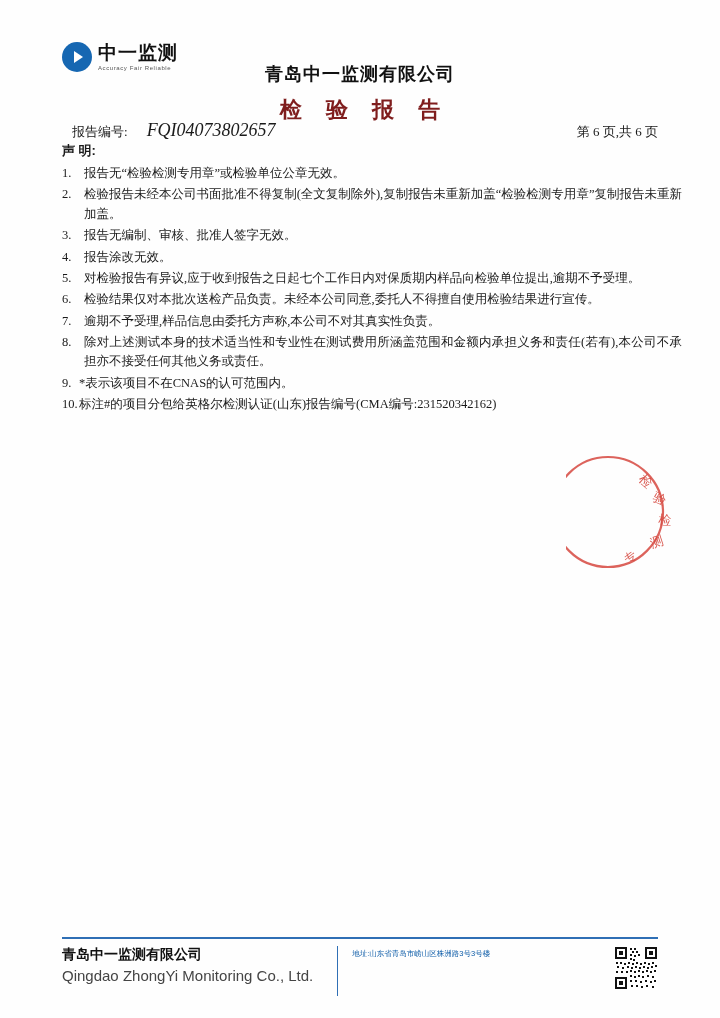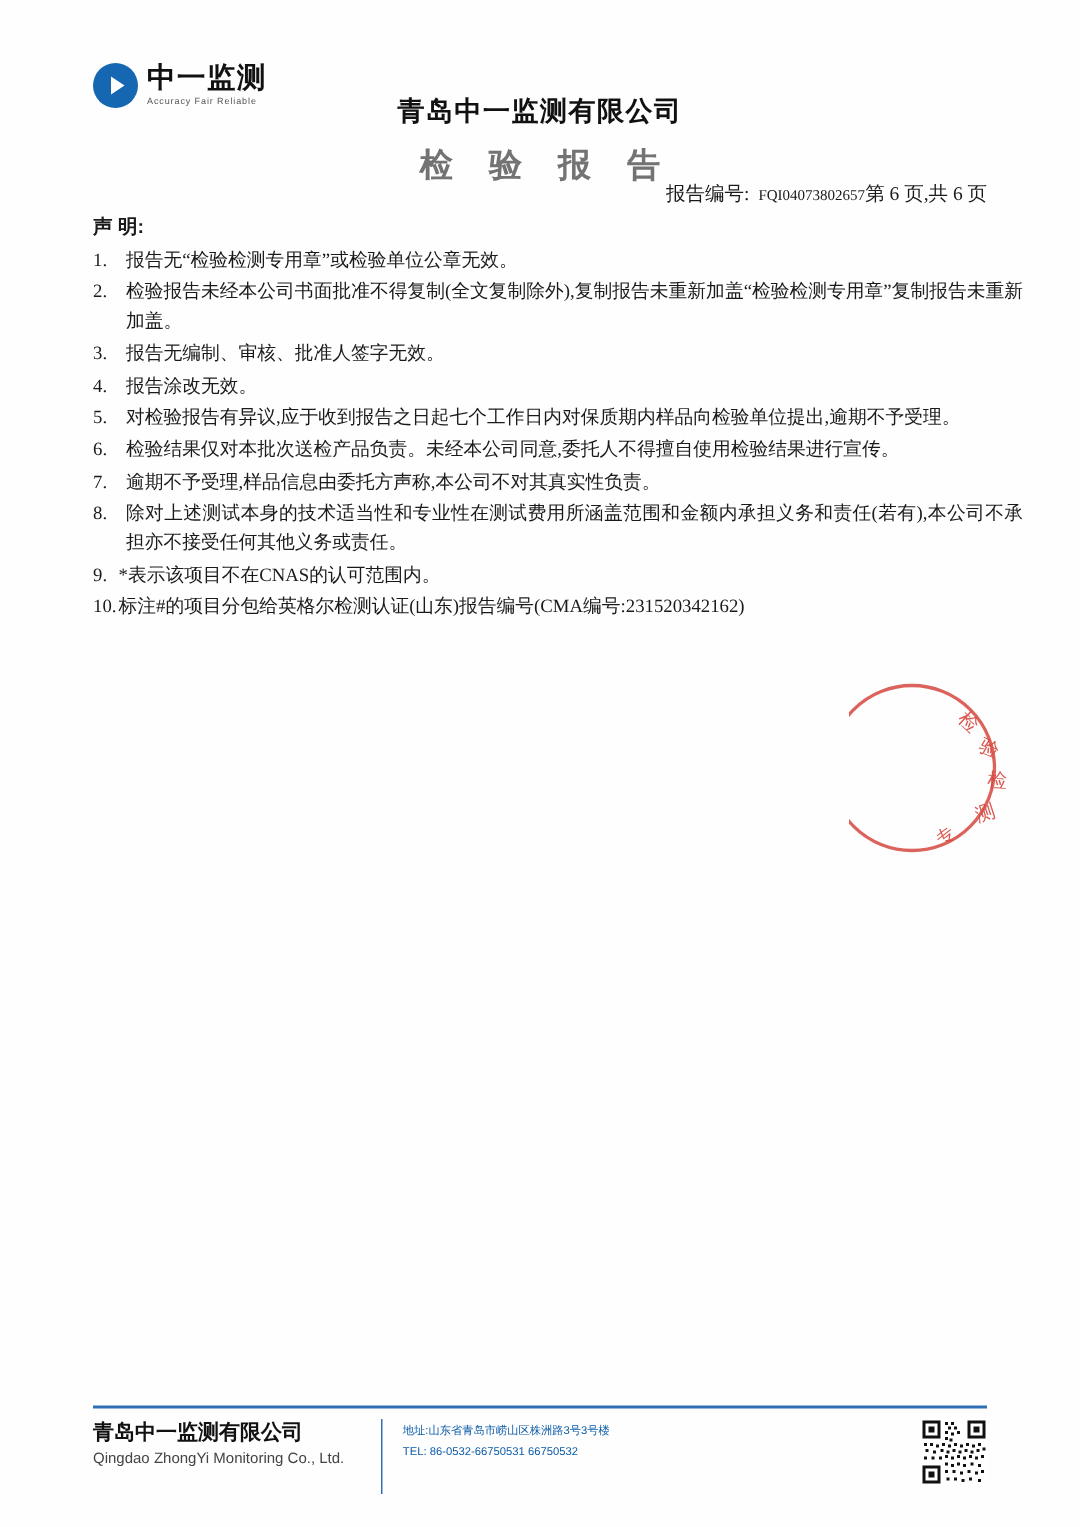--- a/index.html
+++ b/index.html
@@ -79,46 +79,47 @@
   }
   .report-title {
     position: absolute;
     left: 0;
     right: 0;
     top: 95px;
     text-align: center;
     font-family: "Liberation Sans", sans-serif;
     font-size: 22px;
     font-weight: bold;
-    color: #737373;
+    color: #7f1d1d;
     letter-spacing: 9px;
     text-indent: 9px;
   }
 
   .meta-row {
     position: absolute;
     left: 72px;
     right: 62px;
     top: 120px;
     display: flex;
-    justify-content: flex-end;
+    justify-content: space-between;
     align-items: baseline;
     font-size: 13px;
   }
   .meta-left {
     display: flex;
     align-items: baseline;
   }
   .meta-label {
     font-size: 13px;
   }
   .meta-value {
     font-family: "Liberation Serif", serif;
-    font-size: 10px;
-    margin-left: 6px;
+    font-size: 18px;
+    margin-left: 19px;
+    font-style: italic;
   }
   .meta-right {
     font-size: 13px;
   }
 
   
   .statement {
     position: absolute;
     left: 62px;
     right: 38px;
@@ -184,21 +185,21 @@
     padding-top: 2px;
   }
   .footer-cn {
     font-family: "Liberation Sans", sans-serif;
     font-size: 14px;
     font-weight: bold;
     color: #111;
   }
   .footer-en {
     font-family: "Liberation Sans", sans-serif;
-    font-size: 10px;
+    font-size: 15px;
     color: #444;
     margin-top: 3px;
   }
   .footer-divider {
     width: 1px;
     align-self: stretch;
     background: #2f6fb5;
     margin: 2px 14px 8px 24px;
   }
   .footer-contact {
@@ -308,23 +309,20 @@
   <div class="footer-rule"></div>
   <div class="footer">
     <div class="footer-name">
       <div class="footer-cn">青岛中一监测有限公司</div>
       <div class="footer-en">Qingdao ZhongYi Monitoring Co., Ltd.</div>
     </div>
     <div class="footer-divider"></div>
     <div class="footer-contact">
       <div>
         <span>地址:</span><span>山东省青岛市崂山区株洲路3号3号楼</span>
-      </div>
-      <div>
-        <span>TEL:</span>&nbsp;<span>86-0532-66750531 66750532</span>
       </div>
     </div>
     <div class="qr">
       <svg width="44" height="44" viewBox="0 0 44 44" aria-hidden="true">
         <rect width="44" height="44" fill="#ffffff"></rect>
         <g fill="#111">
           <rect x="1" y="1" width="12" height="12"></rect>
             <rect x="3" y="3" width="8" height="8" fill="#fff"></rect>
             <rect x="5" y="5" width="4" height="4"></rect>
           <rect x="31" y="1" width="12" height="12"></rect>

